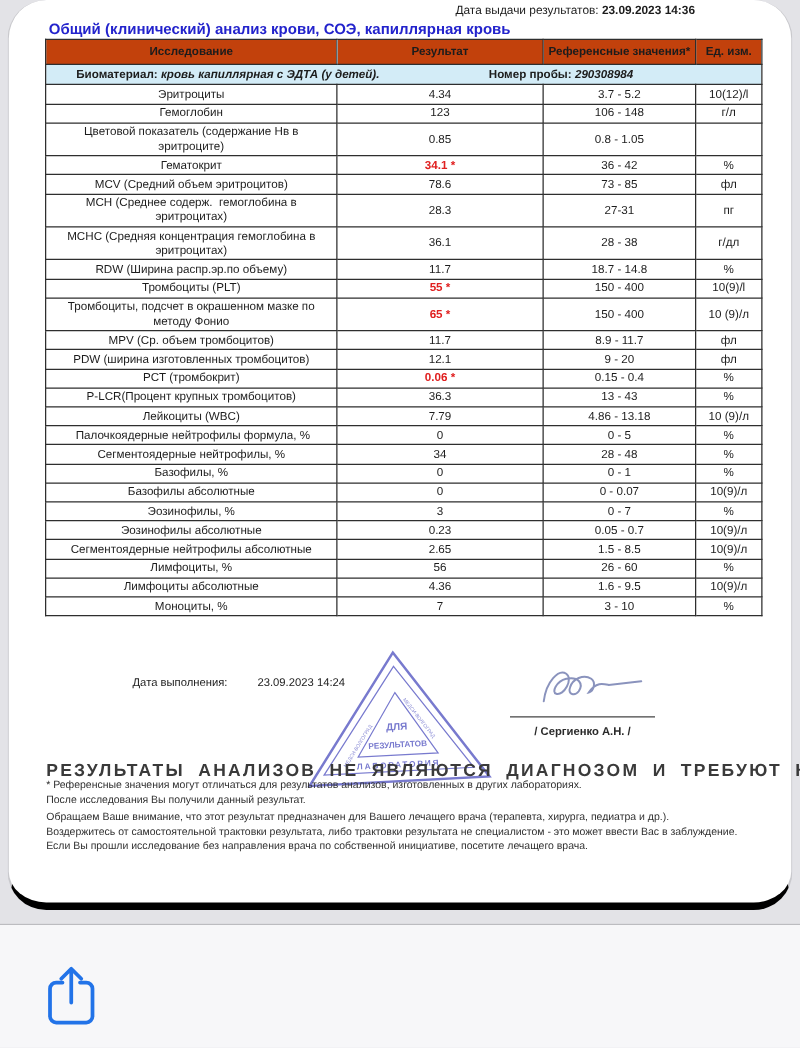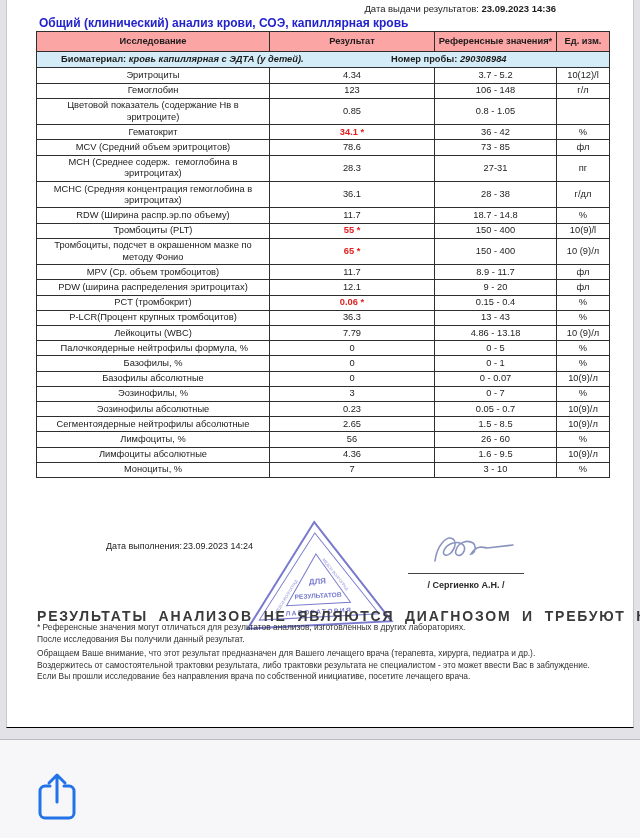--- a/index.html
+++ b/index.html
@@ -8,21 +8,22 @@
     font-family:"Liberation Sans", sans-serif;
     background:#e3e3e7;
     position:relative;
     overflow:hidden;
     color:#222;
   }
   .page {
     position:absolute; left:6px; top:0; width:628px; height:728px;
     background:#ffffff;
     border-left:1px solid #c9c9cd; border-right:1px solid #c9c9cd;
-    border-bottom:1px solid #000000;
+    border-bottom:6px solid #000000;
+    border-radius:31px;
   }
   .issue-date {
     position:absolute; top:3px; right:77px;
     font-size:9.5px; color:#1c1c1c; white-space:nowrap;
   }
   .issue-date b { font-weight:bold; }
   .report-title {
     position:absolute; top:16px; left:32px;
     font-size:12px; font-weight:bold; color:#2323cc; white-space:nowrap;
   }
@@ -30,38 +31,38 @@
     position:absolute; top:31px; left:29px;
     width:573px; border-collapse:collapse;
     font-size:9.3px; color:#1c1c1c;
     table-layout:fixed;
   }
   table.results th, table.results td {
     border:1px solid #2e2e2e; padding:1.5px 3px; line-height:11.2px;
     vertical-align:middle; overflow:hidden;
   }
   table.results thead th {
-    background:#fca5a5; font-weight:bold; text-align:center; padding:4px 2px;
+    background:#c2410c; font-weight:bold; text-align:center; padding:4px 2px;
   }
   .col-name  { width:233px; }
   .col-res   { width:165px; }
   .col-ref   { width:122px; }
   .col-unit  { width:53px;  }
   tr.bio-row td {
     background:#d3ecf7; font-weight:bold; padding:2px 4px;
   }
   .bio-flex { display:flex; align-items:flex-start;margin-left:20px; }
   .bio-left  { width:330px; }
   .bio-left i, .bio-num i { font-style:italic; }
   td.c-name { text-align:center; white-space:pre-wrap; }
   td.c-res, td.c-ref, td.c-unit { text-align:center; }
   td.c-res.flagged { color:#e02020; font-weight:bold; }
   .exec-line {
     position:absolute; top:541px; left:99px;
-    font-size:9px; display:flex; gap:1px; white-space:nowrap;
+    font-size:9px; display:flex; gap:24px; white-space:nowrap;
   }
   .stamp {
     position:absolute; left:234px; top:520px; width:152px; height:110px;
     transform:rotate(-3deg); opacity:0.88;
   }
   .signature-block { position:absolute; left:398px; top:527px; width:122px; text-align:center; }
   .sig-scribble { display:block; margin:0 auto; }
   .sig-line { border-top:1.4px solid #444; width:116px; margin:2px auto 6px auto; }
   .sig-name { font-size:9px; font-weight:bold; color:#2a2a2a; white-space:nowrap; }
   .footer {
@@ -186,21 +187,21 @@
           <td class="c-ref">150 - 400</td>
           <td class="c-unit">10 (9)/л</td>
         </tr>
         <tr>
           <td class="c-name">MPV (Ср. объем тромбоцитов)</td>
           <td class="c-res">11.7</td>
           <td class="c-ref">8.9 - 11.7</td>
           <td class="c-unit">фл</td>
         </tr>
         <tr>
-          <td class="c-name">PDW (ширина распределения эритроцитах)</td>
+          <td class="c-name">PDW (ширина изготовленных тромбоцитов)</td>
           <td class="c-res">12.1</td>
           <td class="c-ref">9 - 20</td>
           <td class="c-unit">фл</td>
         </tr>
         <tr>
           <td class="c-name">PCT (тромбокрит)</td>
           <td class="c-res flagged">0.06 *</td>
           <td class="c-ref">0.15 - 0.4</td>
           <td class="c-unit">%</td>
         </tr>
@@ -213,20 +214,26 @@
         <tr>
           <td class="c-name">Лейкоциты (WBC)</td>
           <td class="c-res">7.79</td>
           <td class="c-ref">4.86 - 13.18</td>
           <td class="c-unit">10 (9)/л</td>
         </tr>
         <tr>
           <td class="c-name"> Палочкоядерные нейтрофилы формула, %</td>
           <td class="c-res">0</td>
           <td class="c-ref">0 - 5</td>
+          <td class="c-unit">%</td>
+        </tr>
+        <tr>
+          <td class="c-name">Сегментоядерные нейтрофилы, %</td>
+          <td class="c-res">34</td>
+          <td class="c-ref">28 - 48</td>
           <td class="c-unit">%</td>
         </tr>
         <tr>
           <td class="c-name">Базофилы, %</td>
           <td class="c-res">0</td>
           <td class="c-ref">0 - 1</td>
           <td class="c-unit">%</td>
         </tr>
         <tr>
           <td class="c-name">Базофилы абсолютные</td>

